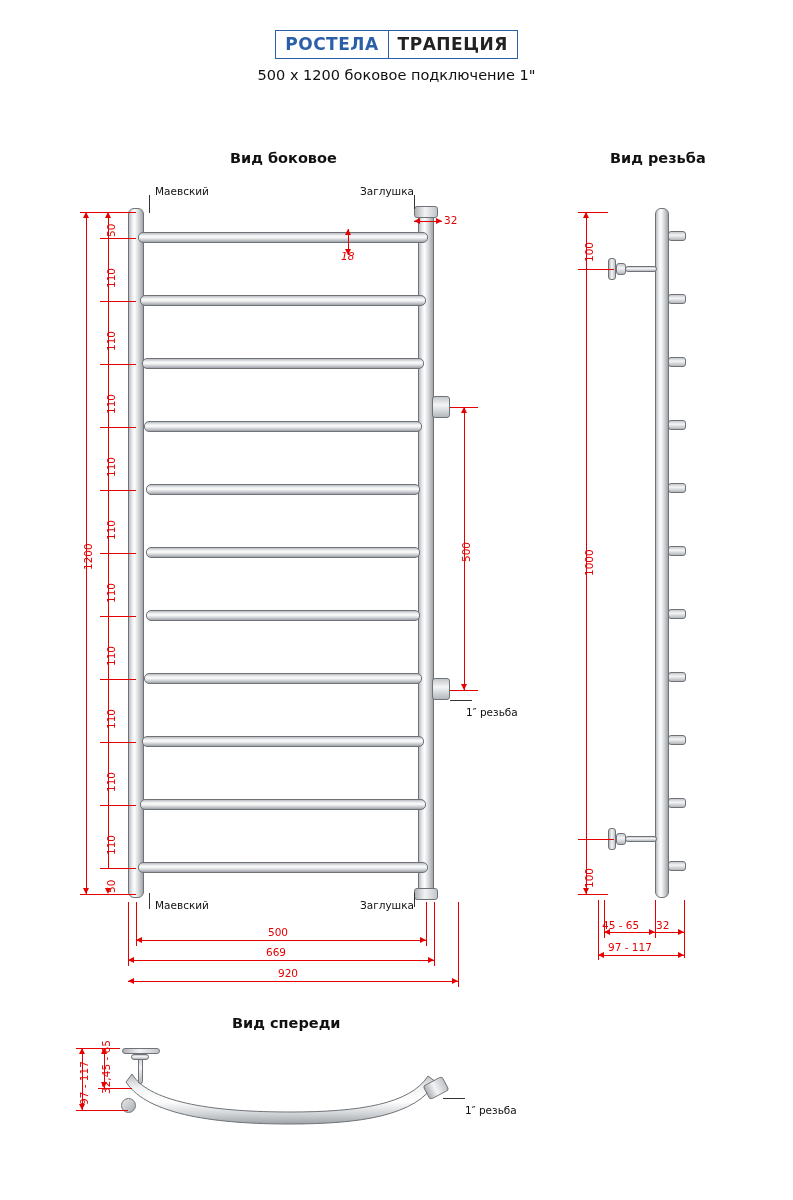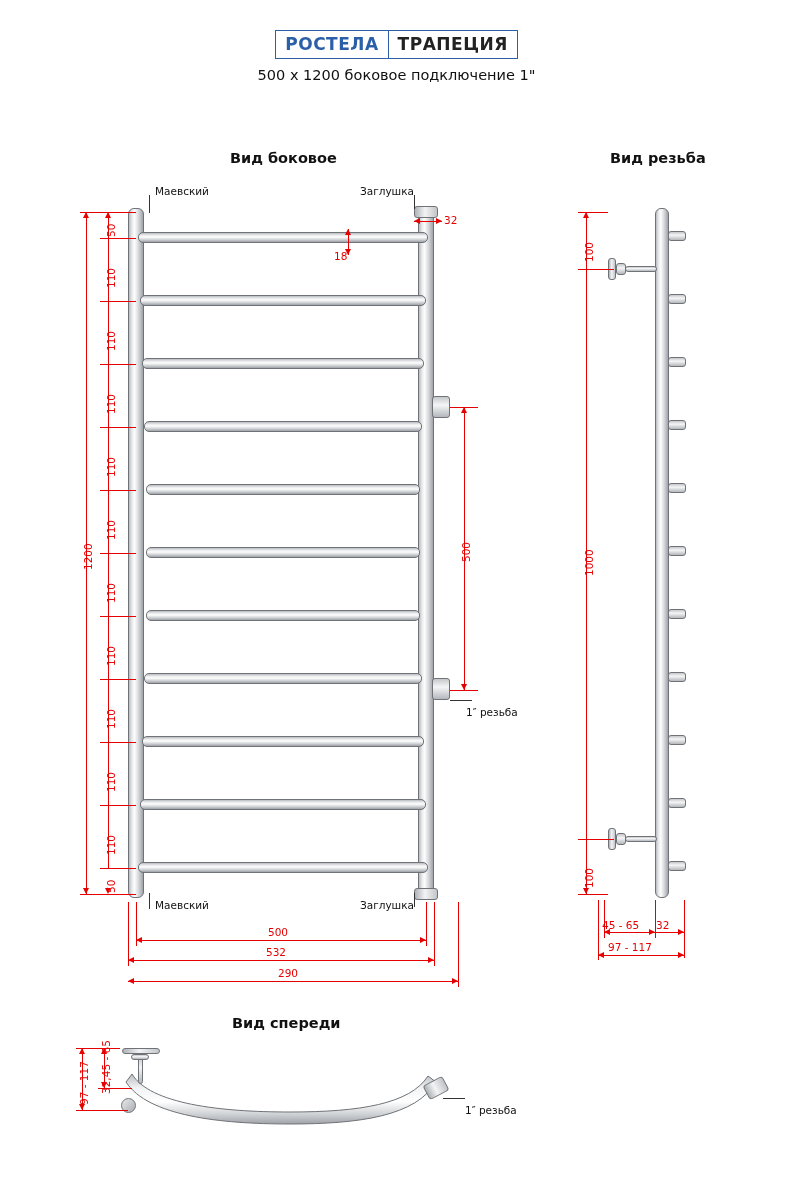--- a/index.html
+++ b/index.html
@@ -201,21 +201,21 @@
 <div class="lbl" style="left:360px; top:899px;">Заглушка</div>
 
 <div class="dim-h" style="left:414px; top:221px; width:28px;"></div>
 <div class="ar ar-l" style="left:414px; top:218px;"></div>
 <div class="ar ar-r" style="left:436px; top:218px;"></div>
 <div class="dim-text" style="left:444px; top:214px;">32</div>
 
 <div class="dim-v" style="left:348px; top:229px; height:26px;"></div>
 <div class="ar ar-u" style="left:345px; top:229px;"></div>
 <div class="ar ar-d" style="left:345px; top:249px;"></div>
-<div class="dim-text" style="left:334px; top:250px;">18</div>
+<div class="dim-text" style="left:341px; top:250px;font-style:italic;">18</div>
 
 <div class="leader" style="left:450px; top:700px; width:22px;"></div>
 <div class="lbl" style="left:466px; top:706px;">1″ резьба</div>
 
 <div class="dim-v" style="left:464px; top:407px; height:283px;"></div>
 <div class="tick-h" style="left:450px; top:407px; width:28px;"></div>
 <div class="tick-h" style="left:450px; top:690px; width:28px;"></div>
 <div class="ar ar-u" style="left:461px; top:407px;"></div>
 <div class="ar ar-d" style="left:461px; top:684px;"></div>
 <div class="dim-text-v" style="left:460px; top:562px;">500</div>
@@ -264,27 +264,27 @@
 <div class="tick-v" style="left:426px; top:902px; height:44px;"></div>
 <div class="ar ar-l" style="left:136px; top:937px;"></div>
 <div class="ar ar-r" style="left:420px; top:937px;"></div>
 <div class="dim-text" style="left:268px; top:926px;">500</div>
 
 <div class="dim-h" style="left:128px; top:960px; width:306px;"></div>
 <div class="tick-v" style="left:128px; top:902px; height:64px;"></div>
 <div class="tick-v" style="left:434px; top:902px; height:64px;"></div>
 <div class="ar ar-l" style="left:128px; top:957px;"></div>
 <div class="ar ar-r" style="left:428px; top:957px;"></div>
-<div class="dim-text" style="left:266px; top:946px;">532</div>
+<div class="dim-text" style="left:266px; top:946px;">669</div>
 
 <div class="dim-h" style="left:128px; top:981px; width:330px;"></div>
 <div class="tick-v" style="left:458px; top:902px; height:85px;"></div>
 <div class="ar ar-l" style="left:128px; top:978px;"></div>
 <div class="ar ar-r" style="left:452px; top:978px;"></div>
-<div class="dim-text" style="left:278px; top:967px;">290</div>
+<div class="dim-text" style="left:278px; top:967px;">920</div>
 
 <div class="vpipe" style="left:655px; top:208px; width:14px; height:690px;"></div>
 
 <div class="nub" style="left:668px; top:231px; width:18px; height:10px;"></div>
 <div class="nub" style="left:668px; top:294px; width:18px; height:10px;"></div>
 <div class="nub" style="left:668px; top:357px; width:18px; height:10px;"></div>
 <div class="nub" style="left:668px; top:420px; width:18px; height:10px;"></div>
 <div class="nub" style="left:668px; top:483px; width:18px; height:10px;"></div>
 <div class="nub" style="left:668px; top:546px; width:18px; height:10px;"></div>
 <div class="nub" style="left:668px; top:609px; width:18px; height:10px;"></div>

